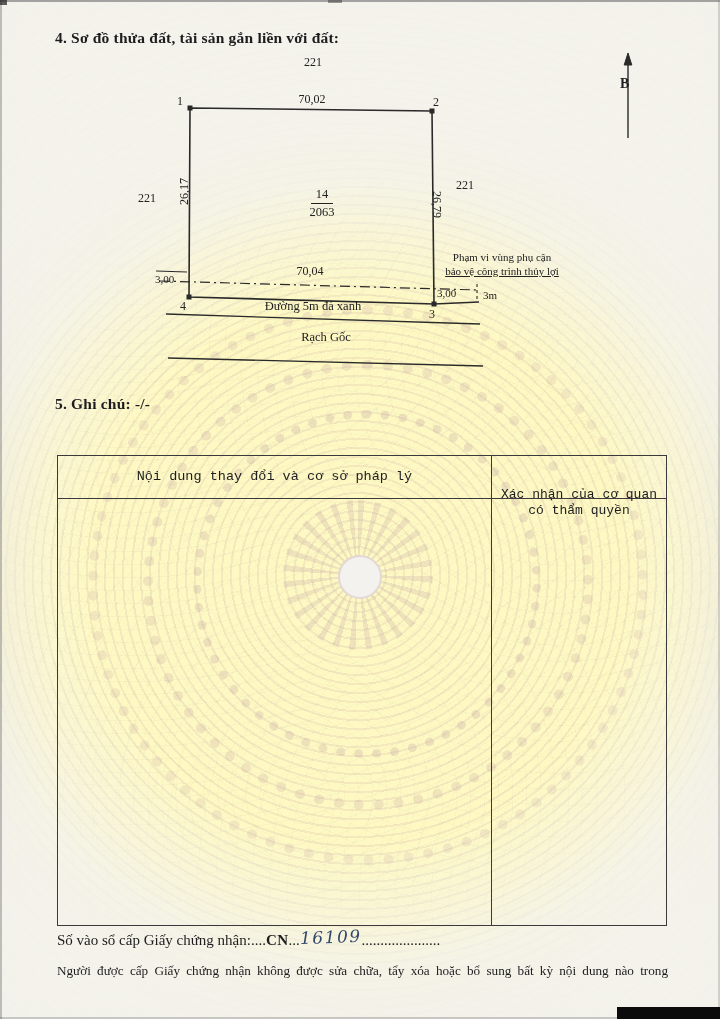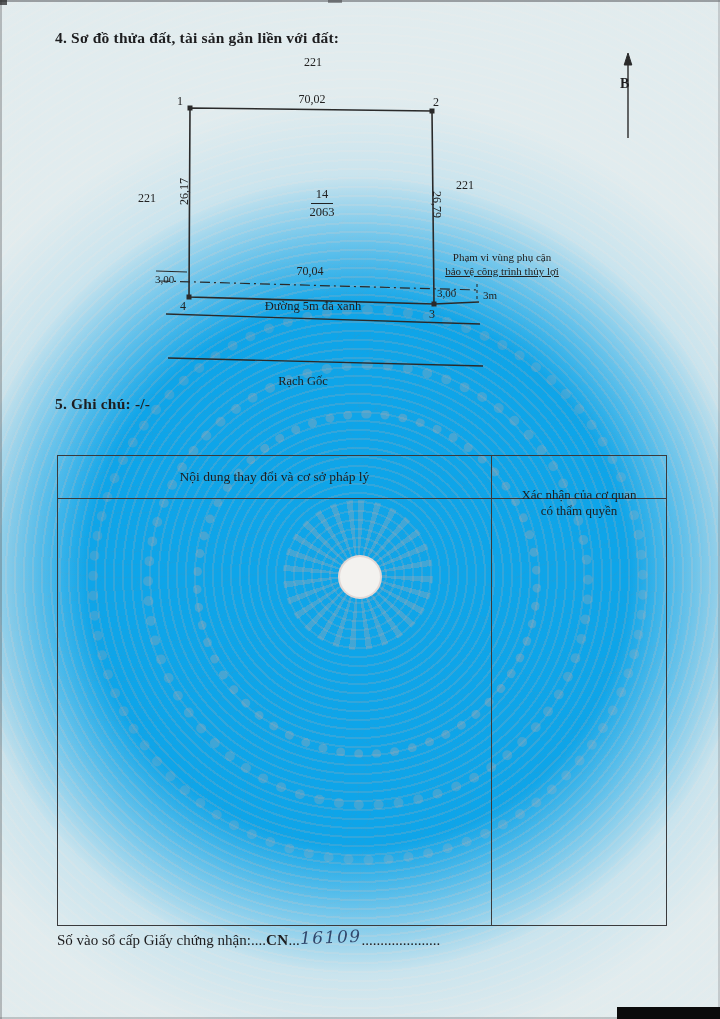--- a/index.html
+++ b/index.html
@@ -1,19 +1,19 @@
 <!DOCTYPE html>
 <html><head>
 <meta charset="utf-8">
 <style>
   html,body{margin:0;padding:0;}
   .page{
     position:relative;
     width:720px;height:1019px;
-    background:#0ea5e9;
+    background:#fef9c3;
     font-family:"Liberation Serif", serif;
     color:#1d1d1f;
     overflow:hidden;
     box-shadow:inset 0 0 50px rgba(120,115,110,.14);
   }
   
   .texture{
     position:absolute;inset:0;pointer-events:none;
     background:
       repeating-radial-gradient(circle at 18% 12%, rgba(125,125,130,.05) 0 1px, transparent 1px 13px),
@@ -60,21 +60,21 @@
   .rot-ccw{transform:rotate(-90deg);transform-origin:center;}
   .rot-cw{transform:rotate(90deg);transform-origin:center;}
   .fraction{width:44px;text-align:center;font-size:12.5px;color:#222;}
   .fraction .num{border-bottom:1.2px solid #222;display:inline-block;padding:0 5px 1px;font-family:Liberation Serif, serif;}
   .fraction .den{padding-top:1px;font-family:Liberation Serif, serif;}
   .north-b{font-size:14px;font-weight:bold;}
   svg{position:absolute;left:0;top:0;pointer-events:none;}
   line,polygon,rect.dot{stroke:#2a2a2a;}
   
   .chg-table{position:absolute;left:57px;top:455px;width:608px;height:469px;
-    border:1.6px solid #3a3a3c;}
+    border:1.6px solid #3a3a3c;font-family:Liberation Mono, monospace;}
   .chg-divider{position:absolute;left:433px;top:0;width:0;height:100%;border-left:1.6px solid #3a3a3c;}
   .chg-headline{position:absolute;left:0;top:42px;width:100%;border-top:1.4px solid #3a3a3c;}
   .chg-h1{position:absolute;left:0;top:13px;width:433px;text-align:center;font-size:13.5px;}
   .chg-h2{position:absolute;left:434px;top:6px;width:174px;text-align:center;font-size:13px;line-height:1.22;margin-top:25px;}
   
   .registry{position:absolute;left:57px;top:929px;font-size:15px;white-space:nowrap;}
   .registry .code{font-weight:bold;letter-spacing:.5px;}
   .hand{font-style:italic;font-size:17px;color:#31476b;letter-spacing:1.5px;
     display:inline-block;transform:rotate(-2deg);position:relative;top:-2px;
     font-family:"DejaVu Serif", serif;}
@@ -144,21 +144,21 @@
   </div>
 
   <div class="abs dlabel-sm" style="left:155px;top:273px;">3,00</div>
   <div class="abs dlabel-sm" style="left:437px;top:287px;">3,00</div>
   <div class="abs dlabel-sm" style="left:483px;top:289px;">3m</div>
 
   <div class="abs dlabel-sm center" style="left:417px;top:251px;width:170px;">Phạm vi vùng phụ cận</div>
   <div class="abs dlabel-sm center" style="left:407px;top:265px;width:190px;text-decoration:underline;">bảo vệ công trình thủy lợi</div>
 
   <div class="abs center" style="left:233px;top:299px;width:160px;font-size:12.5px;">Đường 5m đá xanh</div>
-  <div class="abs center" style="left:223px;top:330px;width:160px;font-size:12.5px;margin-top:44px;">Rạch Gốc</div>
+  <div class="abs center" style="left:246px;top:330px;width:160px;font-size:12.5px;">Rạch Gốc</div>
 
   <div class="abs h-section" style="left:55px;top:395px;">
     <span>5. Ghi chú:</span>
     <span>-/-</span>
   </div>
 
 
   <div class="chg-table">
     <div class="chg-divider"></div>
     <div class="chg-headline"></div>
@@ -167,20 +167,21 @@
       <div>Xác nhận của cơ quan</div>
       <div>có thẩm quyền</div>
     </div>
   </div>
 
   <div class="registry">
     <span>Số vào sổ cấp Giấy chứng nhận:</span><span>....</span><span class="code">CN</span><span>...</span><span class="hand">16109</span><span>.....................</span>
   </div>
 
   <div class="notice">
+    <div class="l1">Người được cấp Giấy chứng nhận không được sửa chữa, tẩy xóa hoặc bổ sung bất kỳ nội dung nào trong</div>
   </div>
 
   <div class="edge-top"></div>
   <div class="edge-left"></div>
   <div class="edge-right"></div>
   <div class="edge-bottom"></div>
   <div class="corner-speck"></div>
   <div class="top-notch"></div>
   <div class="black-bar"></div>
 

